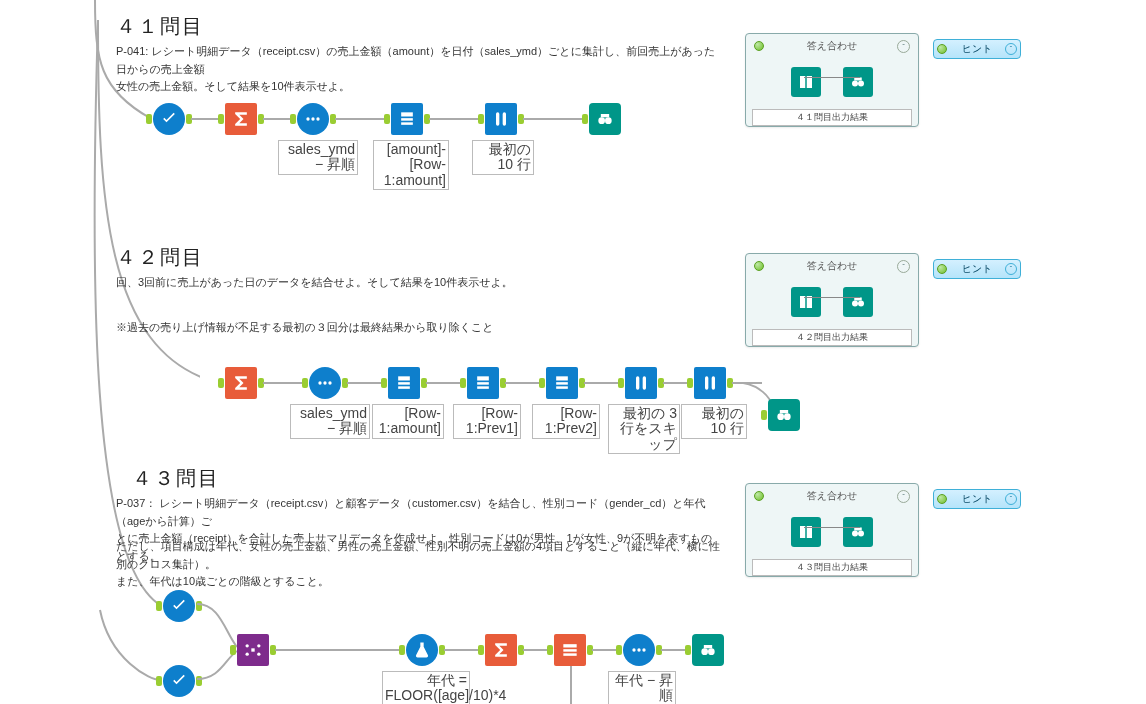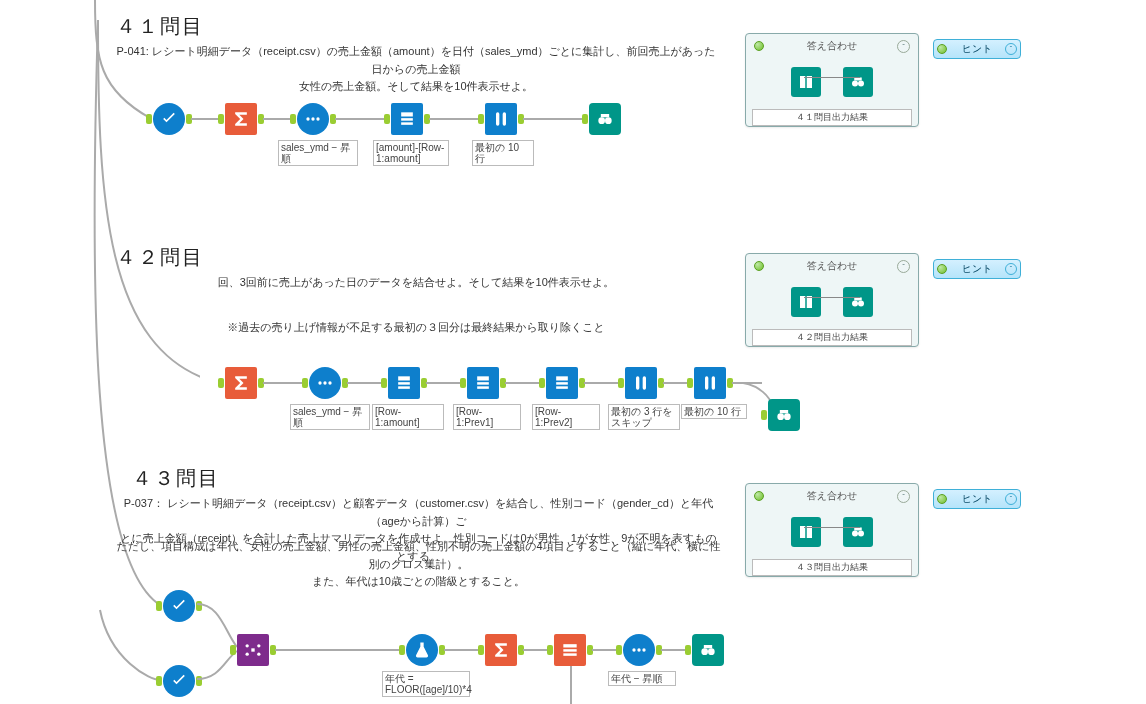--- a/index.html
+++ b/index.html
@@ -21,44 +21,44 @@
     color: #222;
     letter-spacing: 2px;
   }
   .desc {
     position: absolute;
     font-size: 11px;
     color: #333;
     line-height: 1.6;
     width: 580px;
   }
-  .desc .line { display: block; text-align: center; }
+  .desc .line { display: block; }
 
   
   .node {
     position: absolute;
     width: 32px;
     height: 32px;
     border-radius: 4px;
     display: flex;
     align-items: center;
     justify-content: center;
   }
   .node svg { width: 20px; height: 20px; }
   .node.circle { border-radius: 50%; }
   .blue   { background: #0e7fcc; }
   .teal   { background: #009688; }
   .orange { background: #e85c3a; border-radius: 2px; }
   .blue2  { background: #0e7fcc; border-radius: 2px; }
   .purple { background: #7e2b8c; border-radius: 2px; }
   .node-label {
     position: absolute;
-    font-size: 10px;
+    font-size: 14px;
     color: #444;
-    text-align: left;
+    text-align: right;
     border: 1px solid #bbb;
     padding: 1px 2px;
     background: #fff;
     line-height: 1.1;
   }
   .port {
     position: absolute;
     width: 6px; height: 10px;
     background: #9acd32;
     border-radius: 2px;

